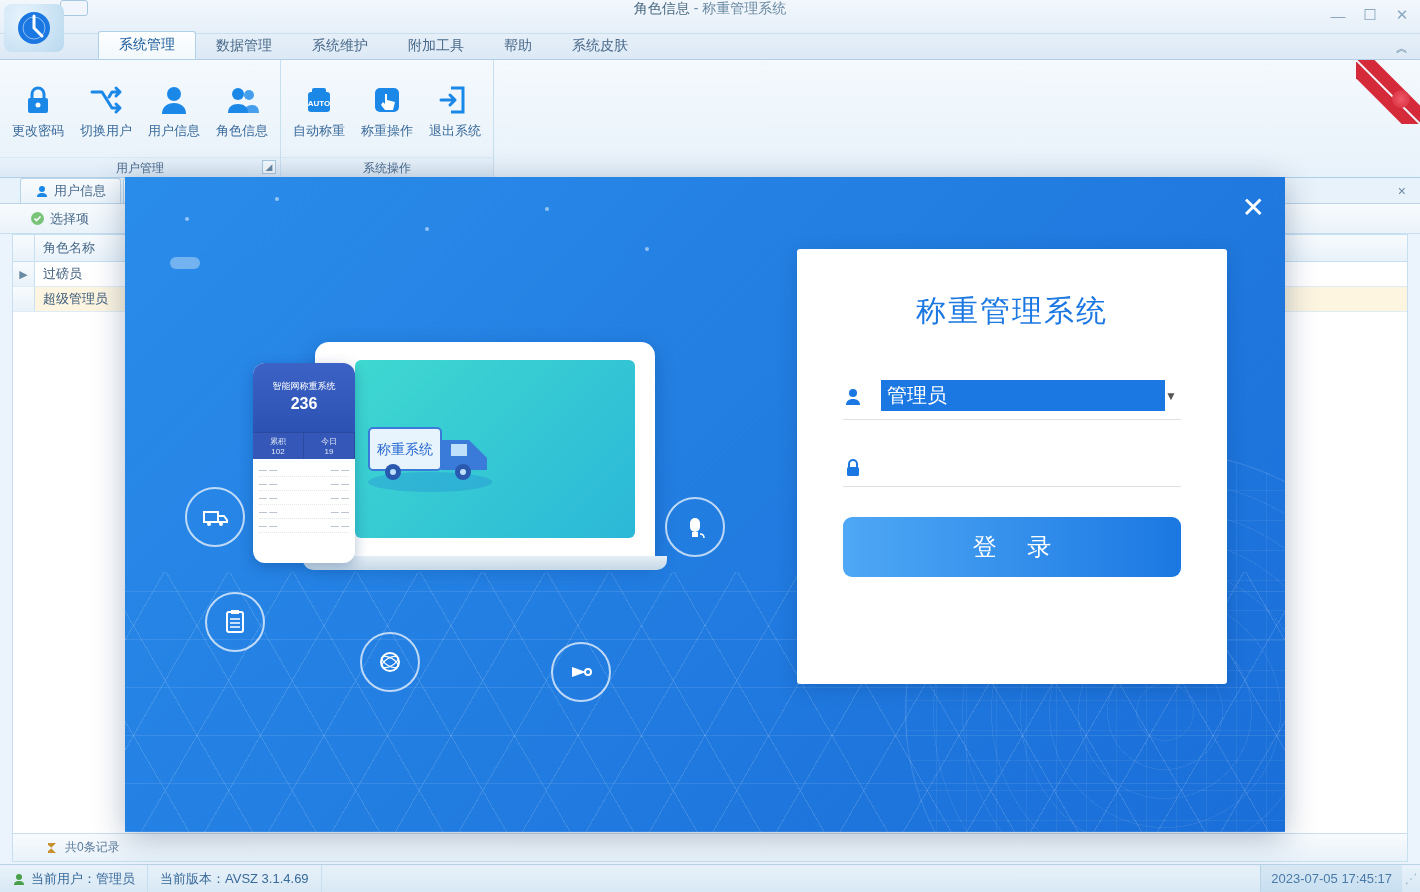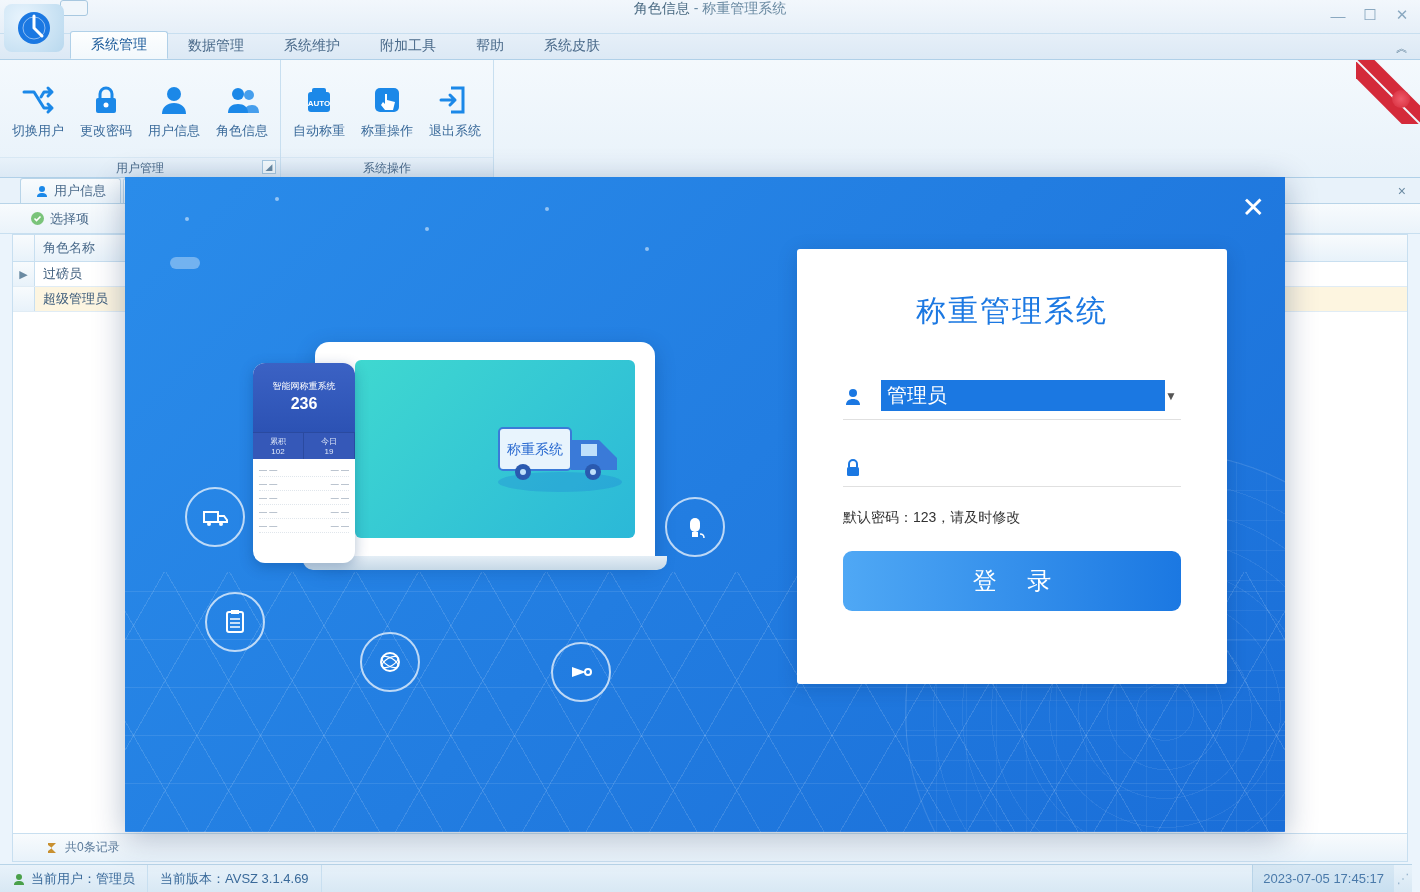--- a/index.html
+++ b/index.html
@@ -12,21 +12,21 @@
 .titlebar .logo svg { width: 36px; height: 36px; }
 .titlebar .qat { margin-left: 60px; width: 28px; height: 16px; border: 1px solid #a8c8e0; border-radius: 3px; background: #f0f6fb; }
 .titlebar .title { position: absolute; left: 50%; transform: translateX(-50%); color: #6a8aa2; font-size: 14px; }
 .titlebar .title .accent { color: #4a6a82; font-weight: 500; }
 .titlebar .winbtns { position: absolute; right: 6px; top: 6px; display: flex; gap: 8px; }
 .titlebar .winbtns div { width: 24px; height: 18px; display: flex; align-items: center; justify-content: center; color: #8aa8c0; cursor: default; font-size: 15px; }
 
 
 .ribbon-tabs { height: 26px; display: flex; align-items: flex-end; padding-left: 70px; background: linear-gradient(#e6eff8,#dce9f5); border-bottom: 1px solid #b0d0e8; position: relative; }
 .ribbon-tabs .tab { padding: 4px 20px; font-size: 14px; color: #4a6a8a; cursor: default; }
-.ribbon-tabs .tab.active { background: linear-gradient(#fdfefe,#f2f8fc); border: 1px solid #b0d0e8; border-bottom-color: #f2f8fc; border-radius: 3px 3px 0 0; color: #1a5a9a; }
+.ribbon-tabs .tab.active { background: linear-gradient(#fdfefe,#f2f8fc); border: 1px solid #b0d0e8; border-bottom-color: #f2f8fc; border-radius: 3px 3px 0 0; color: #1a5a9a; margin-left: 28px; }
 .ribbon-tabs .collapse { position: absolute; right: 12px; top: 6px; color: #6a8aa2; font-size: 12px; }
 
 
 .ribbon-body { height: 118px; background: linear-gradient(#f4f9fd,#e8f2fa); border-bottom: 1px solid #b0d0e8; display: flex; position: relative; }
 .ribbon-group { border-right: 1px solid #c8dff0; display: flex; flex-direction: column; padding: 4px 4px 0 4px; }
 .ribbon-group .items { display: flex; flex: 1; }
 .ribbon-group .label { height: 20px; text-align: center; font-size: 12px; color: #4a6a8a; background: linear-gradient(#e8f2fa,#dce9f5); border-top: 1px solid #d8e8f4; margin: 0 -4px; position: relative; line-height: 20px; }
 .ribbon-group .label .dlg { position: absolute; right: 4px; top: 2px; width: 14px; height: 14px; border: 1px solid #a8c8e0; background: #f4fafd; font-size: 9px; color: #6a8aa2; display: flex; align-items: center; justify-content: center; }
 .ribbon-btn { width: 68px; display: flex; flex-direction: column; align-items: center; justify-content: center; padding: 6px 0; cursor: default; }
 .ribbon-btn svg { width: 36px; height: 36px; }
@@ -55,21 +55,21 @@
 .grid-row { display: flex; border-bottom: 1px solid #e0ecf5; font-size: 13px; color: #3a5a7a; }
 .grid-row .rind { width: 22px; background: linear-gradient(#f8fbfd,#e8f2fa); border-right: 1px solid #c8dff0; display: flex; align-items: center; justify-content: center; color: #6a8aa2; font-size: 11px; }
 .grid-row .rcell { flex: 1; padding: 3px 8px; border-right: 1px solid #e0ecf5; }
 .grid-row.sel { background: #fdf5e0; }
 
 
 .recnav { position: absolute; left: 12px; right: 12px; bottom: 30px; height: 28px; background: linear-gradient(#f8fbfd,#e8f2fa); border: 1px solid #c8dff0; border-top: none; display: flex; align-items: center; padding-left: 32px; font-size: 12px; color: #5a7a9a; }
 .recnav svg { width: 14px; height: 14px; margin-right: 6px; }
 
 
-.statusbar { position: absolute; left: 0; right: 8px; bottom: 0; height: 28px; background: linear-gradient(#e8f2fa,#d8e8f4); border-top: 1px solid #b8d4e8; display: flex; align-items: center; font-size: 13px; color: #3a6a9a; }
+.statusbar { position: absolute; left: 0; right: 0; bottom: 0; height: 28px; background: linear-gradient(#e8f2fa,#d8e8f4); border-top: 1px solid #b8d4e8; display: flex; align-items: center; font-size: 13px; color: #3a6a9a; }
 .statusbar .sec { display: flex; align-items: center; padding: 0 12px; border-right: 1px solid #c8dff0; height: 100%; }
 .statusbar .sec svg { width: 14px; height: 14px; margin-right: 5px; }
 .statusbar .spacer { flex: 1; }
 .statusbar .promo { color: #5a7a9a; padding-right: 10px; }
 .statusbar .dt { background: linear-gradient(#d8e8f4,#c8dff0); padding: 0 10px; height: 100%; display: flex; align-items: center; color: #4a7aaA; border-left:1px solid #b8d4e8;text-align:right; }
 .statusbar .resz { width: 18px; color: #9ab8d0; text-align: center; }
 
 
 .login-overlay { position: absolute; left: 125px; top: 177px; width: 1160px; height: 655px; background: linear-gradient(135deg, #2a8cea, #1a6ed8); box-shadow: 0 6px 30px rgba(0,40,90,.3); display: flex; overflow: hidden; }
 .login-overlay .hex { position: absolute; left: 0; right: 0; bottom: 0; height: 260px; background:
@@ -85,21 +85,21 @@
   opacity:.6; }
 .login-overlay .close { position: absolute; right: 20px; top: 14px; color: #fff; font-size: 28px; font-weight: 300; cursor: default; }
 .login-left { flex: 1; position: relative; }
 .login-left .ring { position: absolute; border: 2px solid rgba(255,255,255,.7); border-radius: 50%; width: 60px; height: 60px; display: flex; align-items: center; justify-content: center; }
 .login-left .ring svg { width: 30px; height: 30px; }
 .r1 { left: 60px; top: 310px; } .r2 { left: 80px; top: 415px; }
 .r3 { left: 235px; top: 455px; } .r4 { left: 426px; top: 465px; width: 64px; height: 64px; }
 .r5 { left: 540px; top: 320px; width: 74px; height: 74px; }
 .login-left .laptop { position: absolute; left: 190px; top: 165px; width: 340px; height: 220px; background: #fff; border-radius: 14px 14px 4px 4px; box-shadow: 0 6px 20px rgba(0,50,110,.3); }
 .login-left .laptop::after { content:""; position:absolute; left:-12px; right:-12px; bottom:-8px; height:14px; background:linear-gradient(#e4eef6,#c6d8e6); border-radius:0 0 10px 10px; }
-.login-left .laptop .screen { position:absolute; left:40px; top:18px; right:20px; bottom:24px; background:linear-gradient(135deg,#3fd8d0,#2bb8d8); border-radius:6px; display:flex; align-items:center; justify-content:flex-end; color:#1a6ed8; }
+.login-left .laptop .screen { position:absolute; left:40px; top:18px; right:20px; bottom:24px; background:linear-gradient(135deg,#3fd8d0,#2bb8d8); border-radius:6px; display:flex; align-items:center; justify-content:flex-start; color:#1a6ed8; }
 .login-left .laptop .screen .truck { width: 150px; height: 90px; }
 .login-left .phone { position: absolute; left: 128px; top: 186px; width: 102px; height: 200px; background:#fff; border-radius:12px; box-shadow: 0 4px 14px rgba(0,50,110,.3); overflow:hidden; }
 .login-left .phone .ptop { height: 70px; background: linear-gradient(#3b62c4,#2c52b4); border-bottom:1px solid #2a4aa0; display:flex; flex-direction:column; align-items:center; justify-content:center; color:#fff; font-size:9px; }
 .login-left .phone .ptop .big { font-size:16px; font-weight:bold; margin:2px 0; }
 .login-left .phone .pmid { height:26px; background:#3558b8; display:flex; }
 .login-left .phone .pmid div { flex:1; border-right:1px solid #2a4aa0; color:#dfe8f8; font-size:8px; display:flex; flex-direction:column; align-items:center; justify-content:center; }
 .login-left .phone .plist { padding:4px 6px; }
 .login-left .phone .plist .pr { display:flex; justify-content:space-between; font-size:8px; color:#7a8aa0; padding:2px 0; border-bottom:1px dotted #e0e6ec; }
 
 .login-panel { position: absolute; right: 58px; top: 72px; width: 430px; height: 435px; background: #fff; border-radius: 3px; box-shadow: 0 4px 20px rgba(0,40,90,.2); padding: 42px 46px 30px; }
@@ -147,31 +147,31 @@
   <div class="tab">帮助</div>
   <div class="tab">系统皮肤</div>
   <div class="collapse">︽</div>
 </div>
 
 <div class="ribbon-body">
   <div class="ribbon-group">
     <div class="items">
       <div class="ribbon-btn">
         <svg viewBox="0 0 36 36">
-            <path d="M4 10h10l10 16h8m0-16h-8l-3 5m11 11l-4-4m4 4l-4 4m4-20l-4-4m4 4l-4 4" stroke="#1b88e8" stroke-width="3" fill="none" stroke-linecap="round" stroke-linejoin="round"></path>
-          </svg>
-        <div class="lbl">切换用户</div>
-      </div>
-      <div class="ribbon-btn">
-        <svg viewBox="0 0 36 36">
             <rect x="8" y="16" width="20" height="15" rx="2" fill="#1b88e8"></rect>
             <path d="M12 16v-4a6 6 0 0112 0v4" stroke="#1b88e8" stroke-width="3" fill="none"></path>
             <circle cx="18" cy="23" r="2.5" fill="#fff"></circle>
           </svg>
         <div class="lbl">更改密码</div>
+      </div>
+      <div class="ribbon-btn">
+        <svg viewBox="0 0 36 36">
+            <path d="M4 10h10l10 16h8m0-16h-8l-3 5m11 11l-4-4m4 4l-4 4m4-20l-4-4m4 4l-4 4" stroke="#1b88e8" stroke-width="3" fill="none" stroke-linecap="round" stroke-linejoin="round"></path>
+          </svg>
+        <div class="lbl">切换用户</div>
       </div>
       <div class="ribbon-btn">
         <svg viewBox="0 0 36 36">
             <circle cx="18" cy="12" r="7" fill="#1b88e8"></circle>
             <path d="M6 32c0-7 5-11 12-11s12 4 12 11z" fill="#1b88e8"></path>
           </svg>
         <div class="lbl">用户信息</div>
       </div>
       <div class="ribbon-btn">
         <svg viewBox="0 0 36 36">
@@ -399,16 +399,15 @@
       <div class="val sel">管理员</div>
       <div class="chev">▼</div>
     </div>
     <div class="field">
       <svg viewBox="0 0 20 20">
           <rect x="4" y="9" width="12" height="9" rx="1.5" fill="#1b78e2"></rect>
           <path d="M6 9V6a4 4 0 018 0v3" stroke="#1b78e2" stroke-width="2" fill="none"></path>
         </svg>
       <div class="val"></div>
     </div>
-    <div class="hint">默认密码：123，请及时修改</div>
     <div class="loginbtn">登 录</div>
   </div>
 </div>
 
 </body></html>

